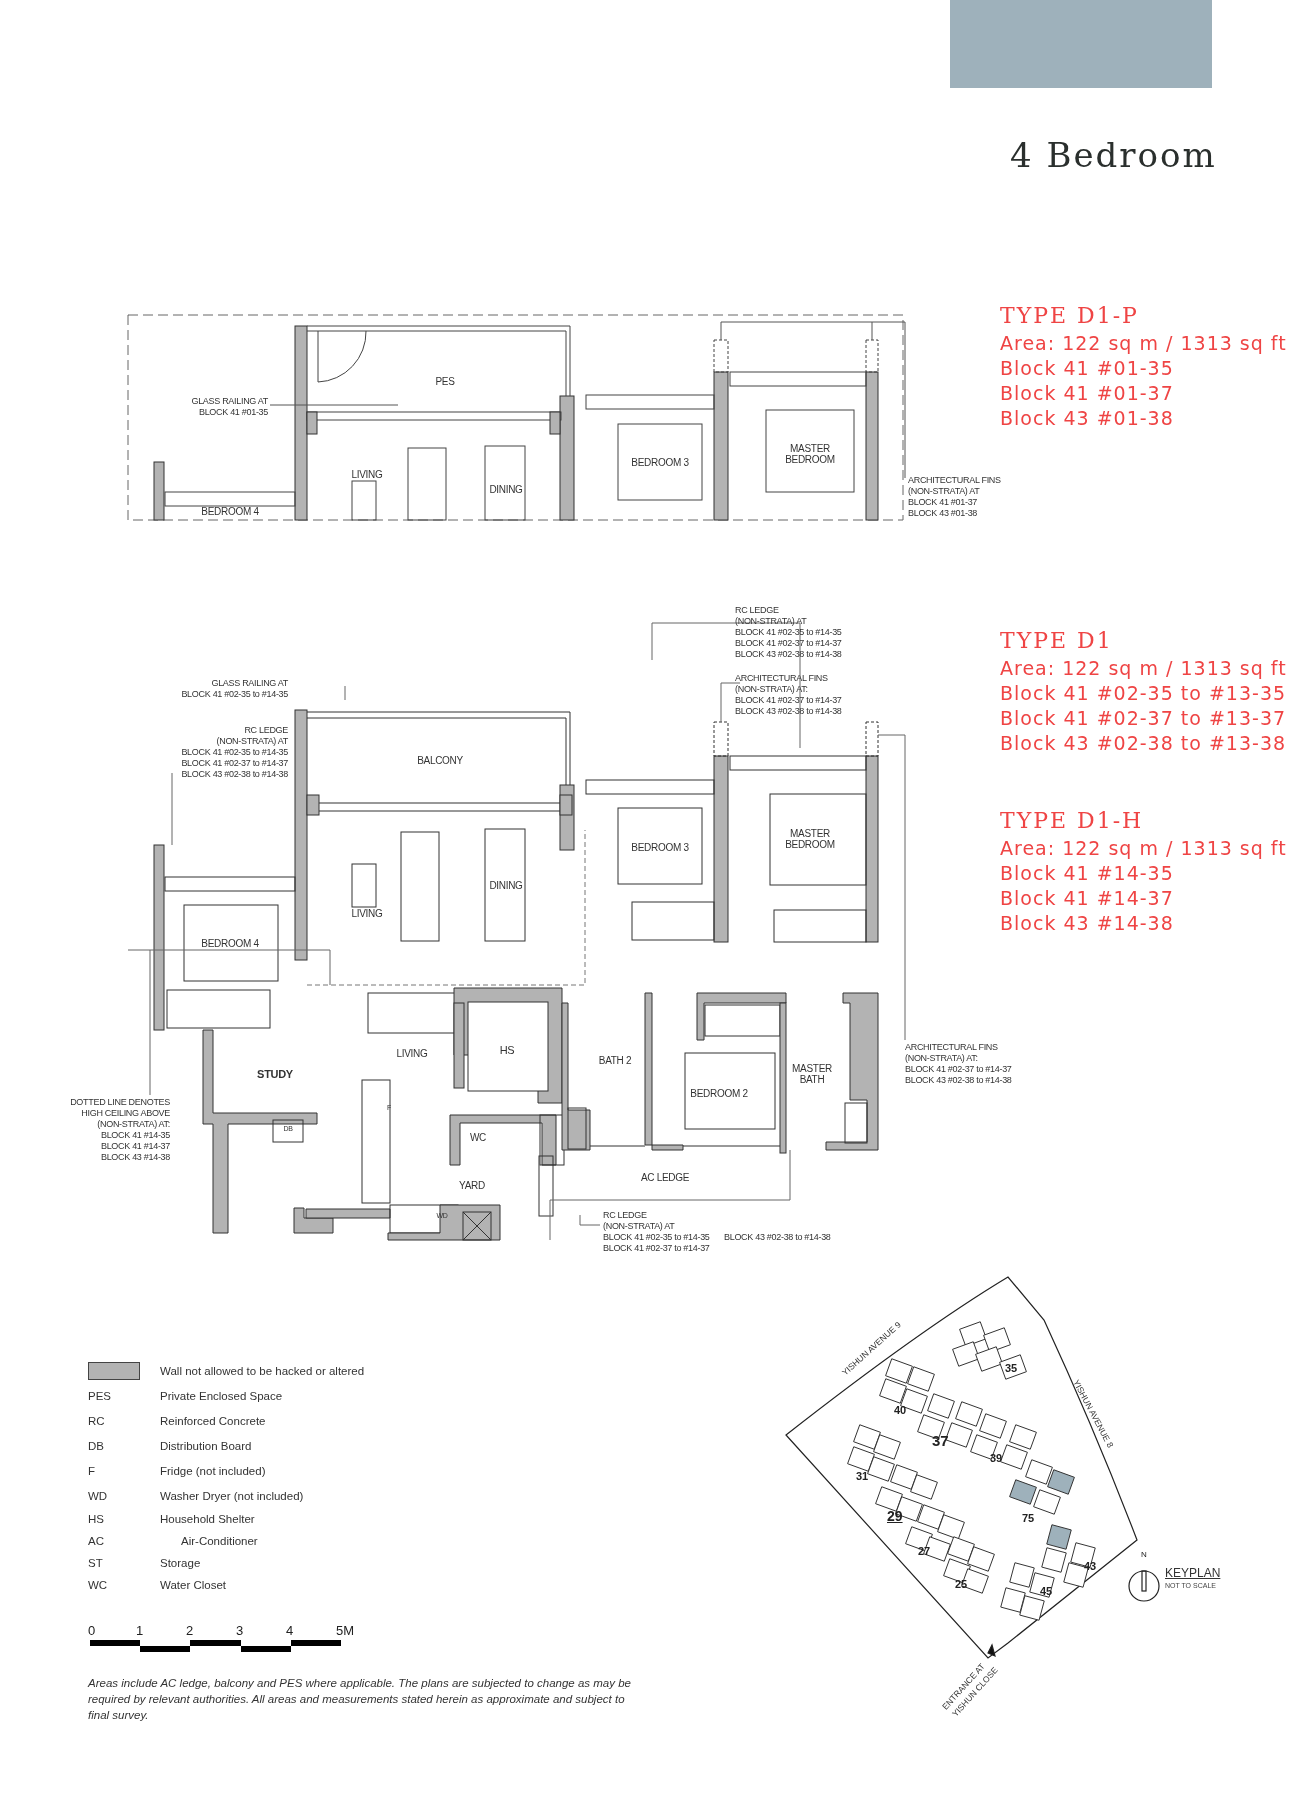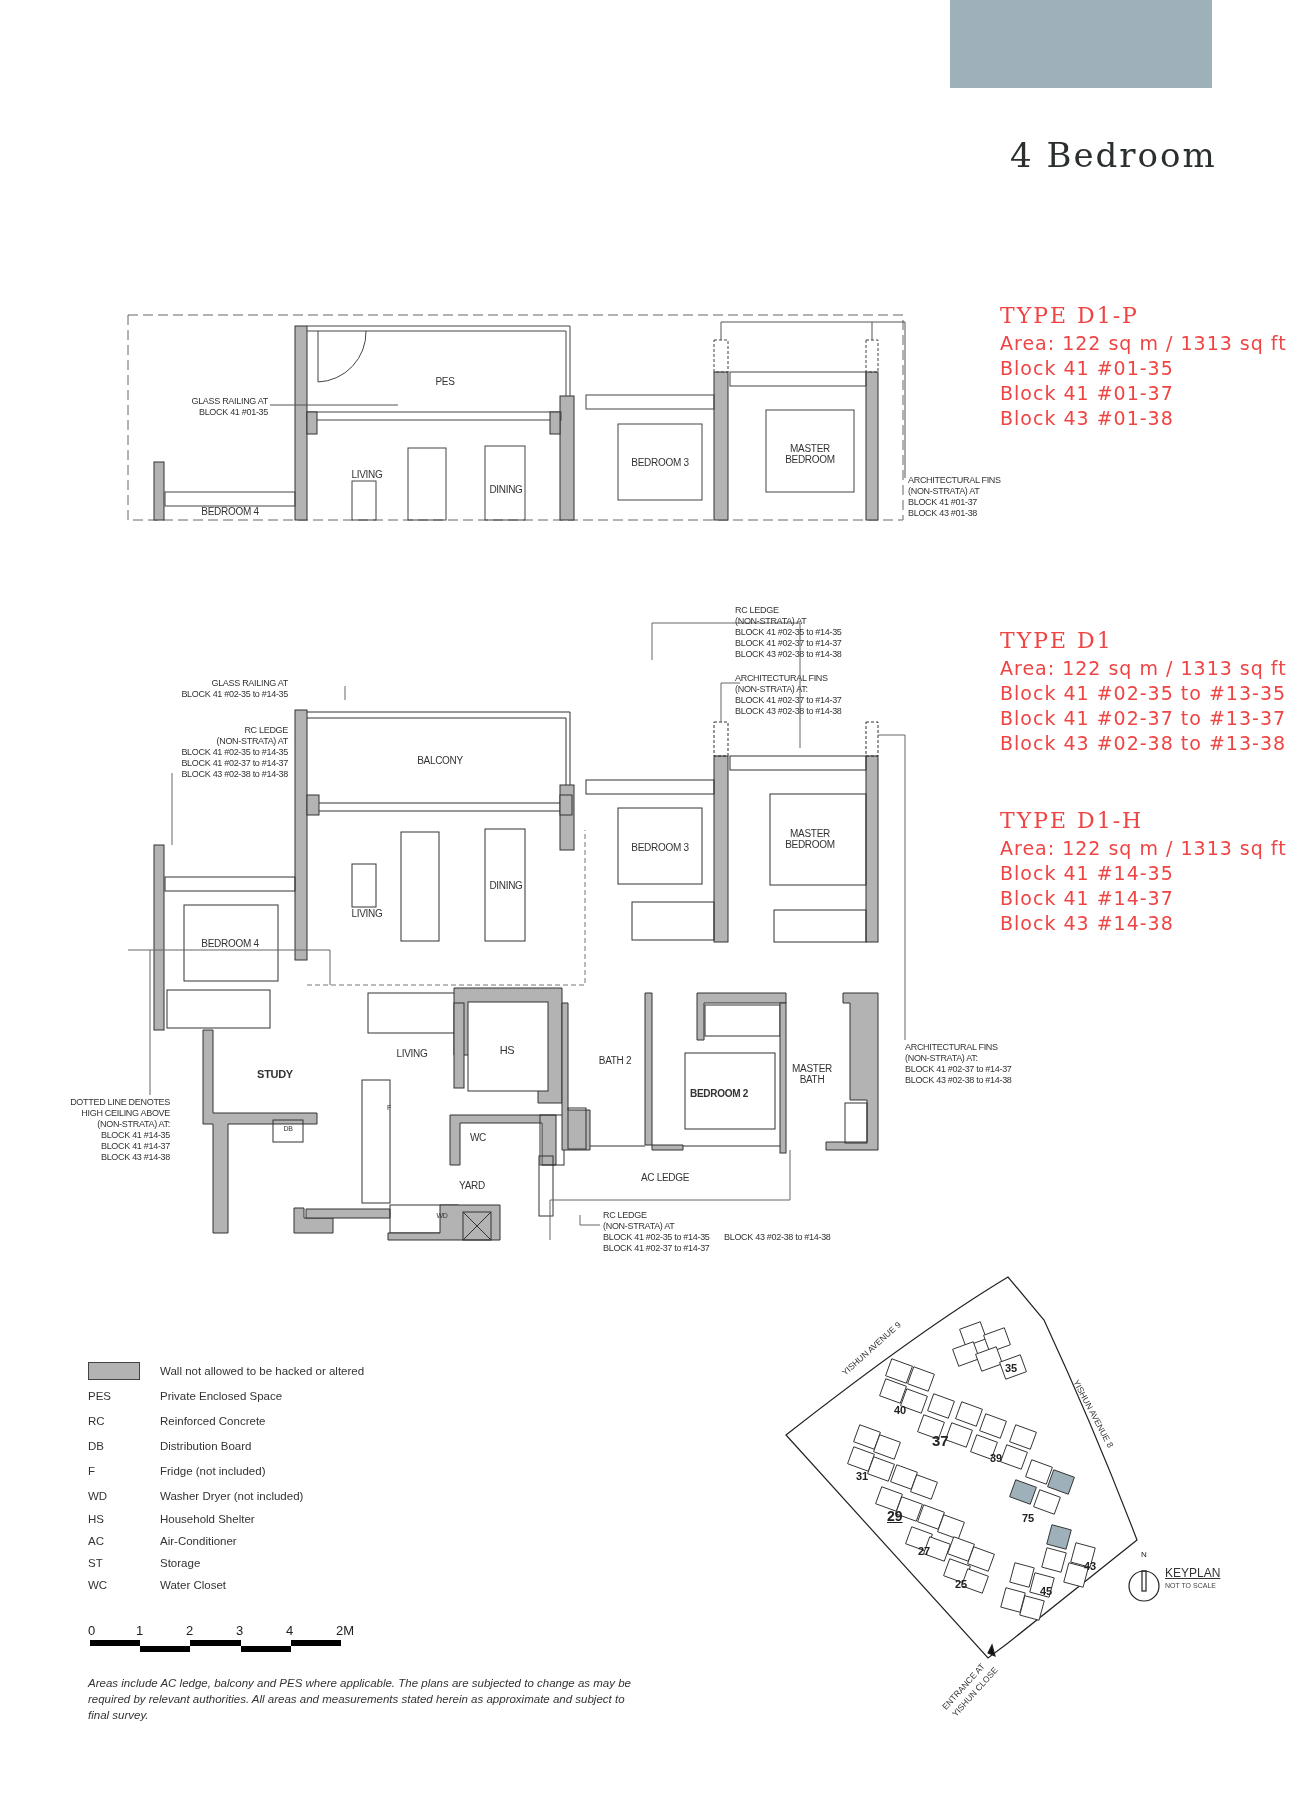--- a/index.html
+++ b/index.html
@@ -312,21 +312,21 @@
 <div class="abs room" style="left:620px;top:842px;width:80px;">BEDROOM 3</div>
 <div class="abs room" style="left:770px;top:828px;width:80px;">
   <div>MASTER</div>
   <div>BEDROOM</div>
 </div>
 <div class="abs room" style="left:190px;top:938px;width:80px;">BEDROOM 4</div>
 <div class="abs room" style="left:255px;top:1068px;width:40px;font-weight:bold;font-size:11px;">STUDY</div>
 <div class="abs room" style="left:390px;top:1048px;width:44px;">LIVING</div>
 <div class="abs room" style="left:494px;top:1044px;width:26px;font-size:11px;">HS</div>
 <div class="abs room" style="left:597px;top:1055px;width:36px;">BATH 2</div>
-<div class="abs room" style="left:688px;top:1088px;width:62px;font-weight:bold;">BEDROOM 2</div>
+<div class="abs room" style="left:688px;top:1088px;width:62px;">BEDROOM 2</div>
 <div class="abs room" style="left:790px;top:1063px;width:44px;">
   <div>MASTER</div>
   <div>BATH</div>
 </div>
 <div class="abs room" style="left:466px;top:1132px;width:24px;">WC</div>
 <div class="abs room" style="left:455px;top:1180px;width:34px;">YARD</div>
 <div class="abs room" style="left:637px;top:1172px;width:56px;">AC LEDGE</div>
 <div class="abs room" style="left:276px;top:1125px;width:24px;font-size:7px;">DB</div>
 <div class="abs room" style="left:382px;top:1104px;width:14px;font-size:7px;">F</div>
 <div class="abs room" style="left:432px;top:1212px;width:20px;font-size:7px;">WD</div>
@@ -353,41 +353,41 @@
       <span>Fridge (not included)</span>
     </div>
   <div class="legend-row">
       <span class="legend-key">WD</span>
       <span>Washer Dryer (not included)</span>
     </div>
   <div class="legend-row" style="height:22px;">
       <span class="legend-key">HS</span>
       <span>Household Shelter</span>
     </div>
-  <div class="legend-row" style="height:22px;">
+  <div class="legend-row" style="height:22px;gap:21px;">
       <span class="legend-key">AC</span>
       <span>Air-Conditioner</span>
     </div>
   <div class="legend-row" style="height:22px;">
       <span class="legend-key">ST</span>
       <span>Storage</span>
     </div>
   <div class="legend-row" style="height:22px;">
       <span class="legend-key">WC</span>
       <span>Water Closet</span>
     </div>
 </div>
 
 <div class="abs scale-labels">
   <span style="left:0px;">0</span>
   <span style="left:48px;">1</span>
   <span style="left:98px;">2</span>
   <span style="left:148px;">3</span>
   <span style="left:198px;">4</span>
-  <span style="left:248px;">2M</span>
+  <span style="left:248px;">5M</span>
 </div>
 
 <div class="abs disclaimer">Areas include AC ledge, balcony and PES where applicable. The plans are subjected to change as may be required by relevant authorities. All areas and measurements stated herein as approximate and subject to final survey.</div>
 
 <div class="abs keyplan-title">KEYPLAN</div>
 <div class="abs keyplan-sub">NOT TO SCALE</div>
 <div class="abs" style="left:1141px;top:1550px;font-size:8px;">N</div>
 <div class="abs road" style="left:840px;top:1370px;transform:rotate(-42deg);">YISHUN AVENUE 9</div>
 <div class="abs road" style="left:1080px;top:1378px;transform:rotate(62deg);">YISHUN AVENUE 8</div>
 <div class="abs road" style="left:940px;top:1705px;transform:rotate(-48deg);">ENTRANCE AT</div>

